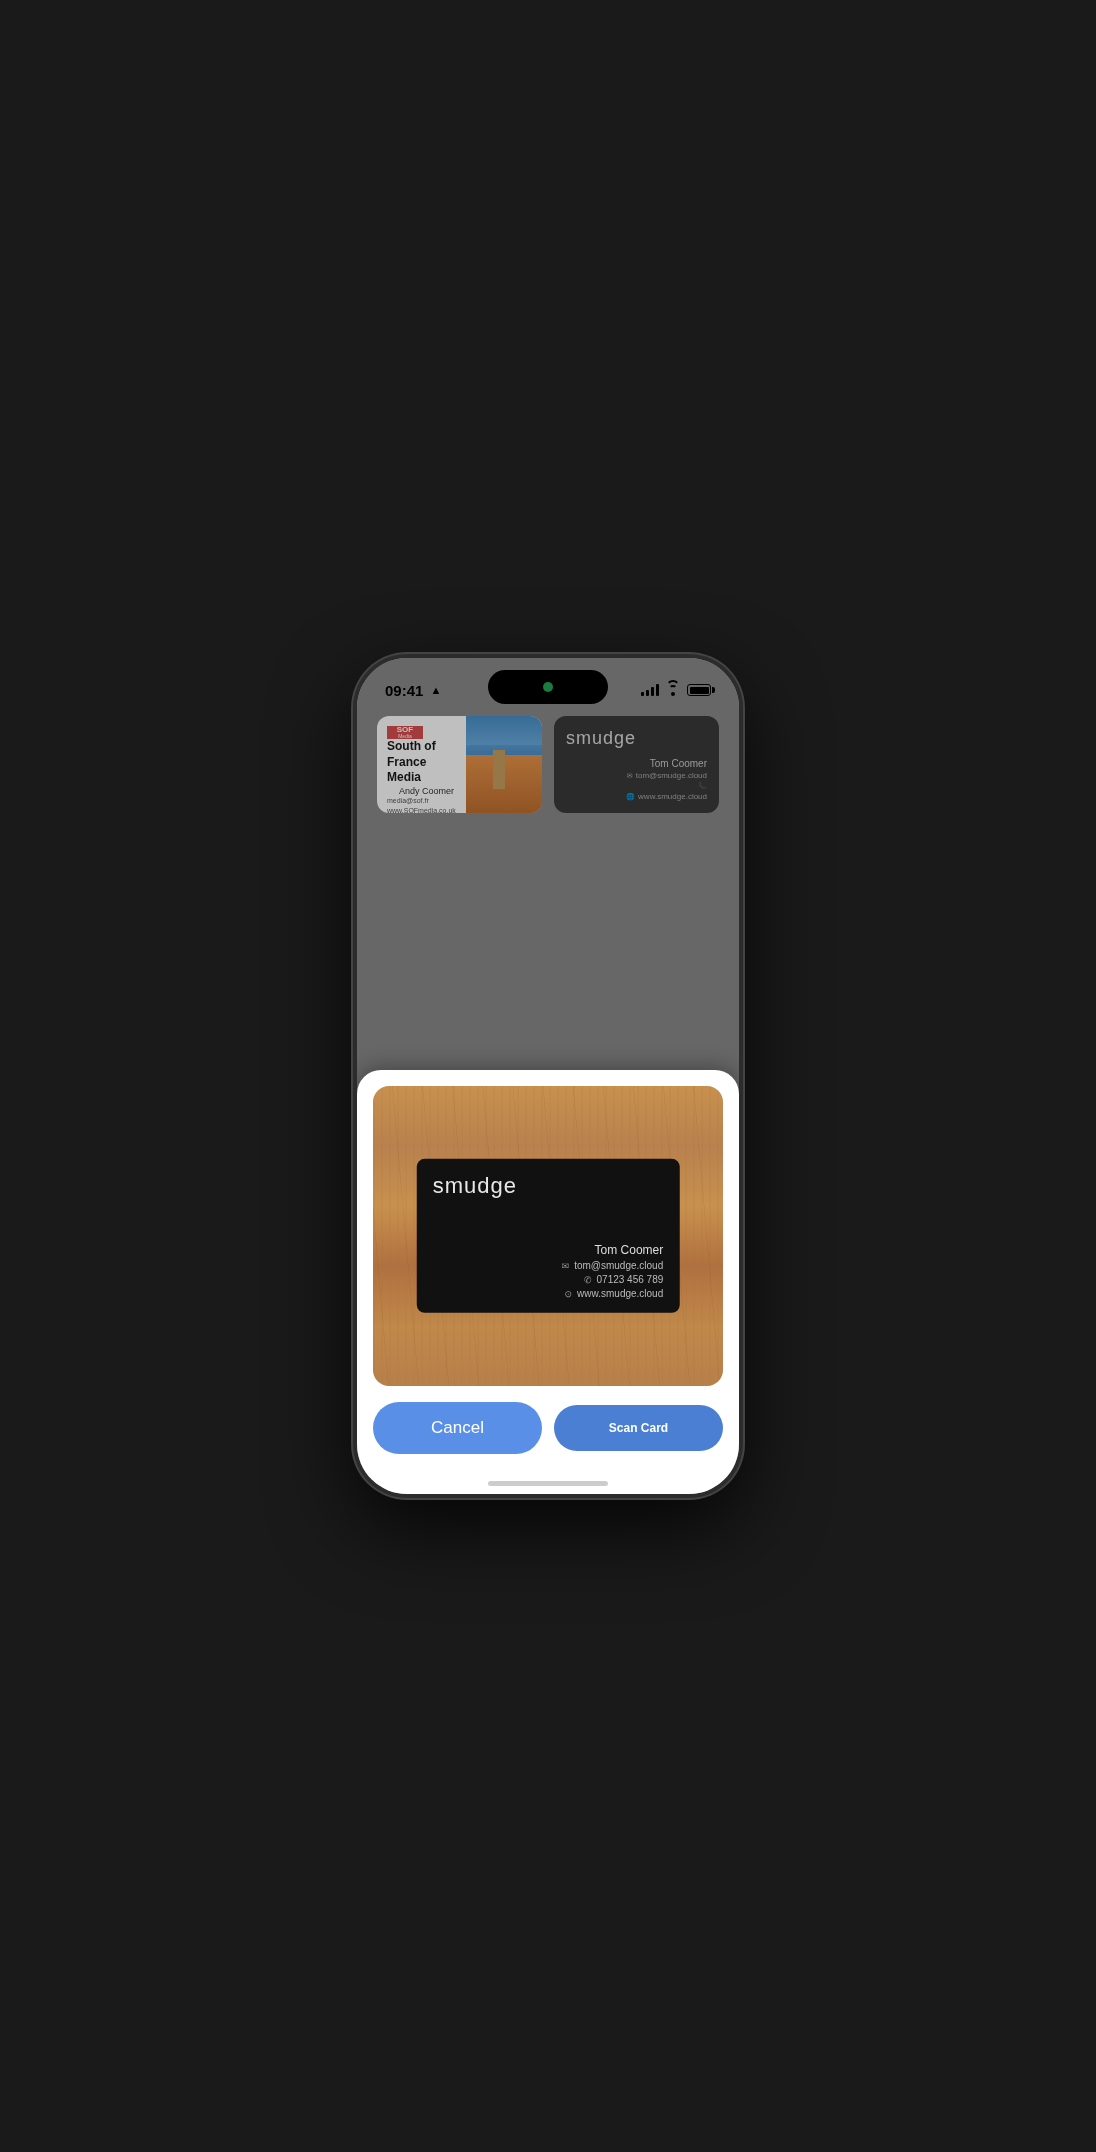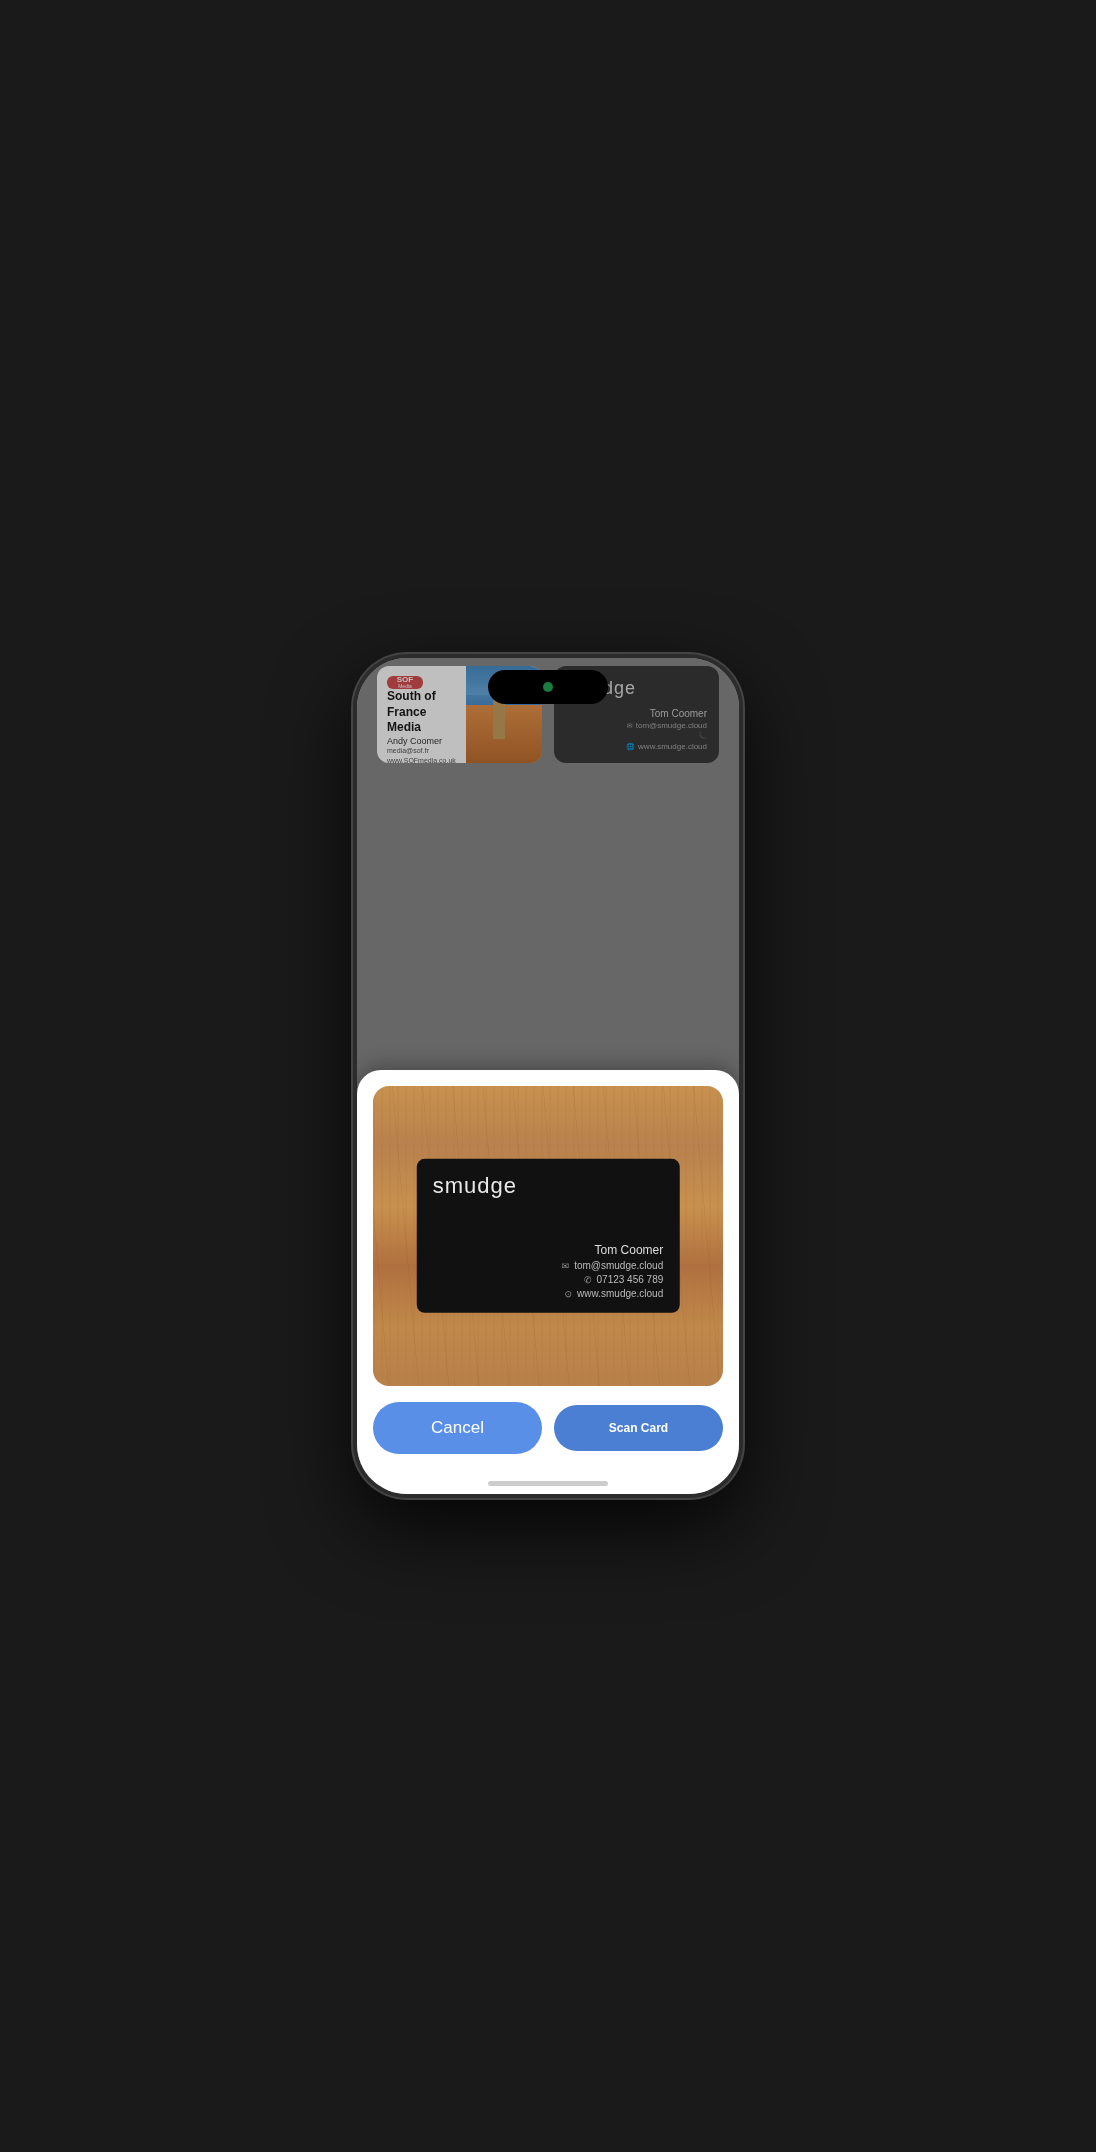--- a/index.html
+++ b/index.html
@@ -226,21 +226,21 @@
     .card-sof-left {
       flex: 1;
       padding: 10px;
       display: flex;
       flex-direction: column;
       justify-content: space-between;
     }
 
     .sof-logo {
       background: #d94f4f;
-      border-radius: 6px;
+      border-radius: 0;
       width: 36px;
       height: 36px;
       display: flex;
       align-items: center;
       justify-content: center;
       flex-direction: column;
     }
 
     .sof-logo-text {
       font-size: 8px;
@@ -258,20 +258,21 @@
     .sof-company {
       font-size: 12px;
       font-weight: 700;
       color: #1a1a1a;
       line-height: 1.3;
     }
 
     .sof-name {
       font-size: 9px;
       color: #333;
+      margin-left: 12px;
     }
 
     .sof-contact {
       font-size: 7px;
       color: #555;
       line-height: 1.4;
     }
 
     .card-sof-right {
       width: 55%;
@@ -528,20 +529,41 @@
     }
   </style>
 </head>
 <body>
 
 <div class="phone-outer">
   <div class="phone-screen">
 
     <div class="app-content">
 
+      <div class="status-bar">
+        <div class="status-time">
+          <span>09:41</span>
+          <span style="font-size:11px; margin-left:3px;">▲</span>
+        </div>
+        <div class="status-icons">
+          <div class="signal-bars">
+            <span></span>
+              <span></span>
+              <span></span>
+              <span></span>
+          </div>
+          <div class="wifi-icon">
+            <div class="wifi-arc wifi-arc-2"></div>
+            <div class="wifi-arc wifi-arc-1"></div>
+          </div>
+          <div class="battery-icon">
+            <div class="battery-fill"></div>
+          </div>
+        </div>
+      </div>
 
       <div class="dynamic-island">
         <div class="dynamic-island-dot"></div>
       </div>
 
 
       <div class="cards-grid">
 
         <div class="card-item card-sof">
           <div class="card-sof-left">

